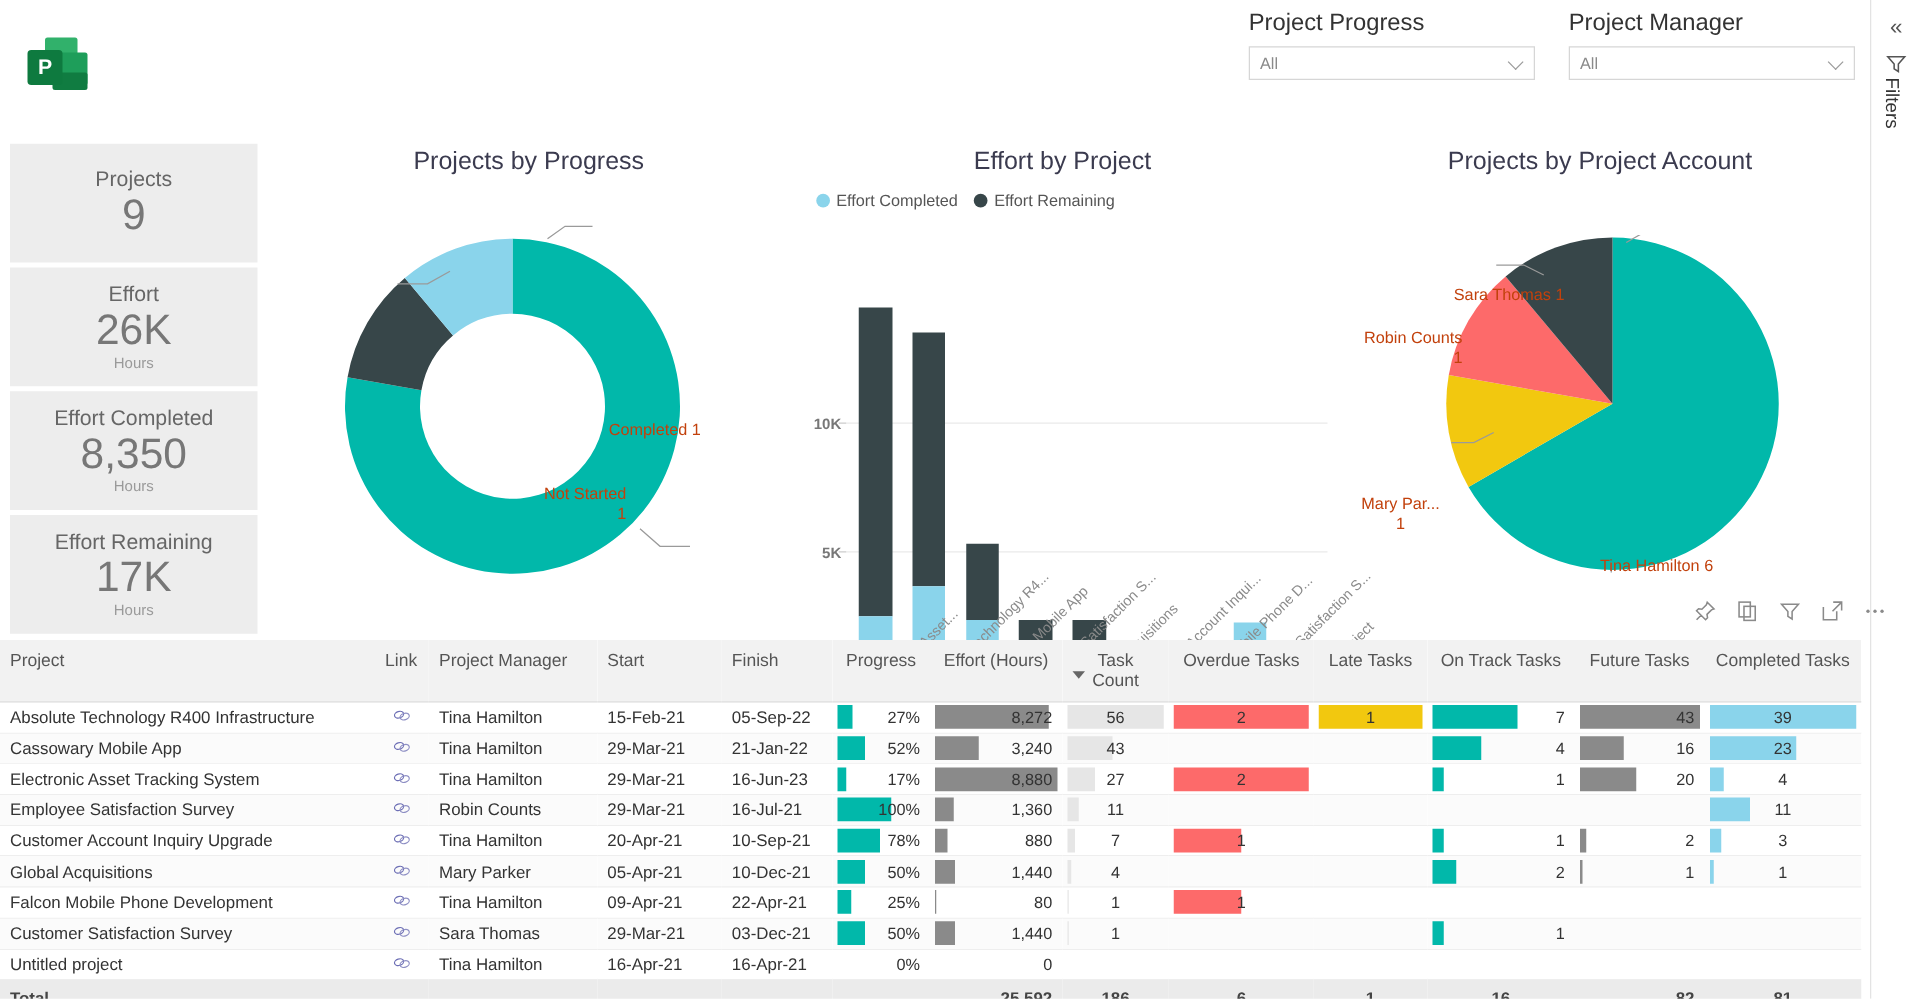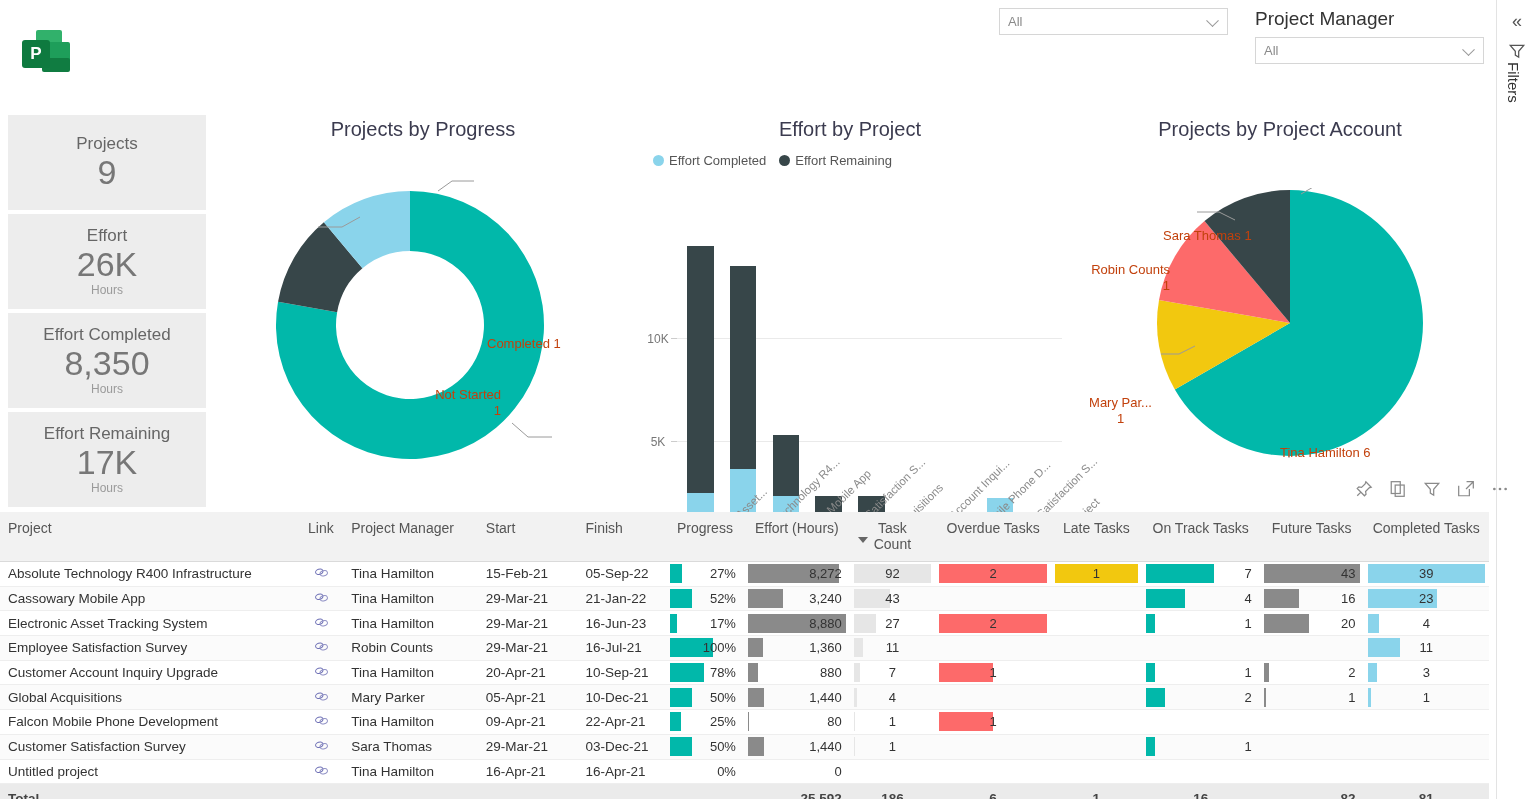--- a/index.html
+++ b/index.html
@@ -91,21 +91,21 @@
   .leader-label { position:absolute; font-size:13px; color:#c2410c; line-height:1.25; }
   #dlab-completed { left:272px; top:186px; text-align:right; }
   #dlab-notstarted{ left:206px; top:237px; width:80px; text-align:right; }
   #dlab-inprogress{ left:518px; top:412px; text-align:left; }
 
   
   #bar-visual { position:absolute; left:635px; top:150px; width:440px; height:360px; }
   #bar-legend { position:absolute; left:18px; top:3px; display:flex; gap:13px; align-items:center; }
   .lg-item { display:flex; align-items:center; gap:5px; font-size:13px; color:#555; }
   .lg-dot { width:11px; height:11px; border-radius:50%; display:inline-block; }
-  .bar-axis-label { position:absolute; font-size:12px; color:#777; text-align:center; width:30px; }
+  .bar-axis-label { position:absolute; font-size:12px; color:#777; text-align:right; width:30px;font-weight:bold; }
   #ax-10k { left:8px; top:182px; }
   #ax-5k  { left:8px; top:285px; }
   #ax-0k  { left:8px; top:388px; }
   .gridline { position:absolute; left:42px; width:385px; height:1px; background:#eaeaea; }
   #grid-10k { top:188px; }
   #grid-5k  { top:291px; }
   #grid-0k  { top:394px; background:#e4e4e4; }
   .bar-tick { position:absolute; left:36px; width:6px; height:1px; background:#ccc; }
   #plot-area { position:absolute; left:44px; top:58px; width:385px; height:336px; }
   .bar-col { position:absolute; bottom:0; display:flex; flex-direction:column; justify-content:flex-end; }
@@ -170,20 +170,21 @@
   <div id="app-logo">
     <div class="logo-sq logo-a"></div>
     <div class="logo-sq logo-b"></div>
     <div class="logo-sq logo-c"></div>
     <div class="logo-sq logo-d"></div>
     <div class="logo-p">P</div>
   </div>
 
 
   <div class="slicer" id="slicer-progress">
+    <div class="slicer-label">Project Progress</div>
     <div class="slicer-box">
       <span class="slicer-value">All</span>
       <span class="slicer-chev"></span>
     </div>
   </div>
 
   <div class="slicer" id="slicer-manager">
     <div class="slicer-label">Project Manager</div>
     <div class="slicer-box">
       <span class="slicer-value">All</span>
@@ -418,21 +419,21 @@
           </td>
           <td style="padding: 0px 4px;">
             <div class="cell-bar-wrap">
               <div class="cell-bar" style="width: 93%; background: rgb(138, 138, 138);"></div>
               <span class="cell-bar-text txt-right">8,272</span>
             </div>
           </td>
           <td style="padding: 0px 4px;">
             <div class="cell-bar-wrap">
               <div class="cell-bar" style="width: 100%; background: rgb(230, 230, 230);"></div>
-              <span class="cell-bar-text txt-center">92</span>
+              <span class="cell-bar-text txt-center">56</span>
             </div>
           </td>
           <td style="padding: 0px 4px;">
             <div class="cell-bar-wrap">
               <div class="cell-bar" style="width: 100%; background: rgb(253, 106, 106);"></div>
               <span class="cell-bar-text txt-center">2</span>
             </div>
           </td>
           <td style="padding: 0px 4px;">
             <div class="cell-bar-wrap">

